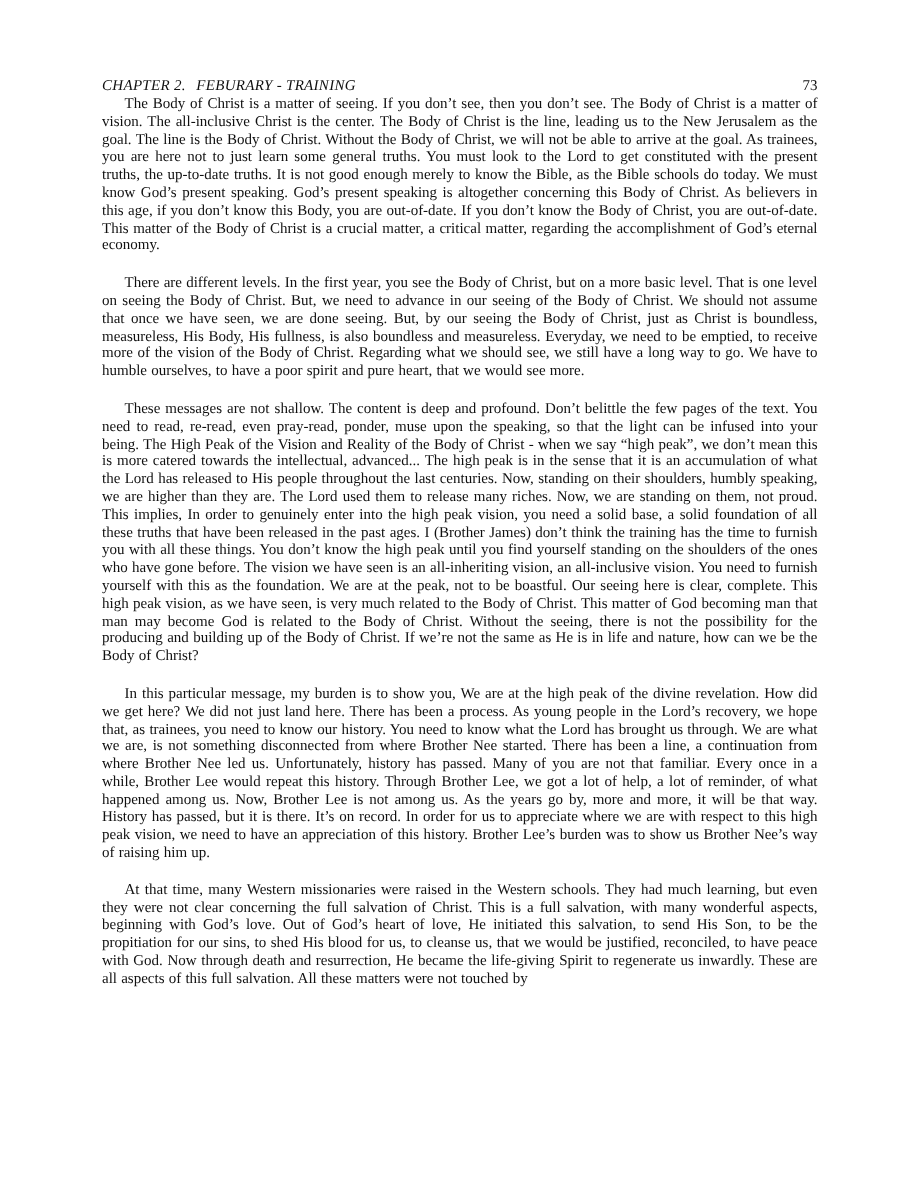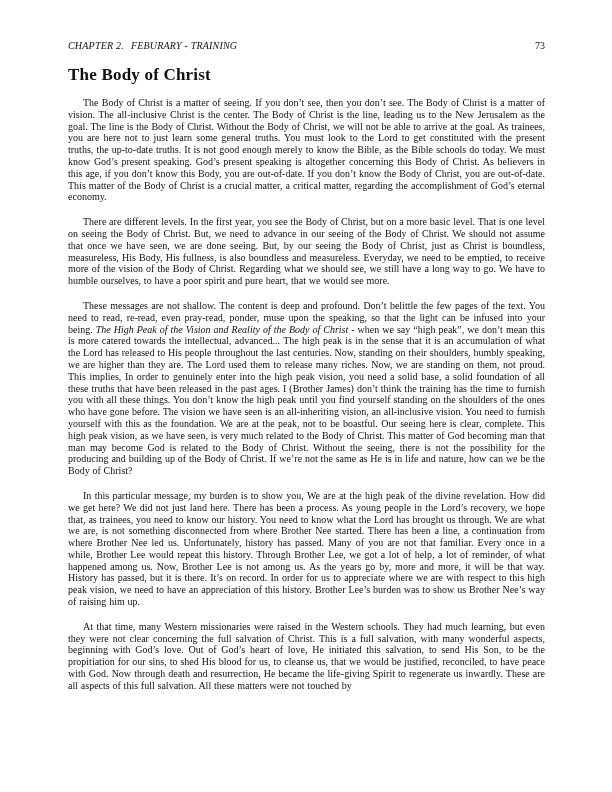--- a/index.html
+++ b/index.html
@@ -12,21 +12,21 @@
     width: 612px;
     height: 792px;
     background: #ffffff;
     font-family: "Liberation Serif", serif;
     color: #101010;
     overflow: hidden;
   }
   .content {
     position: absolute;
     left: 68px;
-    top: 40px;
+    top: 52px;
     width: 477px;
   }
   .running-header {
     display: flex;
     justify-content: space-between;
     align-items: baseline;
     font-size: 10px;
     line-height: 12px;
   }
   .running-header .chapter {
@@ -51,35 +51,33 @@
     line-height: 11.8px;
     text-align: justify;
     text-indent: 15px;
     margin: 0 0 13px 0;
     word-spacing: 0.3px;
   }
   .par:last-child {
     margin-bottom: 4px;
   }
   .it {
-    font-style: italic;
   }
 </style>
 </head>
 <body>
 
 <div class="page">
   <div class="content">
 
     <div class="running-header">
       <span class="chapter"><span class="chapter-label">CHAPTER 2.</span><span>FEBURARY - TRAINING</span></span>
       <span class="pageno">73</span>
     </div>
 
-    <h1 class="title">The Body of Christ</h1>
 
     <p class="par"><span>The Body of Christ is a matter of seeing. If you don’t see, then you don’t see. The Body of Christ is a matter of vision. The all-inclusive Christ is the center. The Body of Christ is the line, leading us to the New Jerusalem as the goal. The line is the Body of Christ. Without the Body of Christ, we will not be able to arrive at the goal. As trainees, you are here not to just learn some general truths. You must look to the Lord to get constituted with the present truths, the up-to-date truths. It is not good enough merely to know the Bible, as the Bible schools do today. We must know God’s present speaking. God’s present speaking is altogether concerning this Body of Christ. As believers in this age, if you don’t know this Body, you are out-of-date. If you don’t know the Body of Christ, you are out-of-date. This matter of the Body of Christ is a crucial matter, a critical matter, regarding the accomplishment of God’s eternal economy.</span></p>
 
     <p class="par"><span>There are different levels. In the first year, you see the Body of Christ, but on a more basic level. That is one level on seeing the Body of Christ. But, we need to advance in our seeing of the Body of Christ. We should not assume that once we have seen, we are done seeing. But, by our seeing the Body of Christ, just as Christ is boundless, measureless, His Body, His fullness, is also boundless and measureless. Everyday, we need to be emptied, to receive more of the vision of the Body of Christ. Regarding what we should see, we still have a long way to go. We have to humble ourselves, to have a poor spirit and pure heart, that we would see more.</span></p>
 
     <p class="par"><span>These messages are not shallow. The content is deep and profound. Don’t belittle the few pages of the text. You need to read, re-read, even pray-read, ponder, muse upon the speaking, so that the light can be infused into your being. </span><span class="it">The High Peak of the Vision and Reality of the Body of Christ</span><span> - when we say “high peak”, we don’t mean this is more catered towards the intellectual, advanced... The high peak is in the sense that it is an accumulation of what the Lord has released to His people throughout the last centuries. Now, standing on their shoulders, humbly speaking, we are higher than they are. The Lord used them to release many riches. Now, we are standing on them, not proud. This implies, In order to genuinely enter into the high peak vision, you need a solid base, a solid foundation of all these truths that have been released in the past ages. I (Brother James) don’t think the training has the time to furnish you with all these things. You don’t know the high peak until you find yourself standing on the shoulders of the ones who have gone before. The vision we have seen is an all-inheriting vision, an all-inclusive vision. You need to furnish yourself with this as the foundation. We are at the peak, not to be boastful. Our seeing here is clear, complete. This high peak vision, as we have seen, is very much related to the Body of Christ. This matter of God becoming man that man may become God is related to the Body of Christ. Without the seeing, there is not the possibility for the producing and building up of the Body of Christ. If we’re not the same as He is in life and nature, how can we be the Body of Christ?</span></p>
 
     <p class="par"><span>In this particular message, my burden is to show you, We are at the high peak of the divine revelation. How did we get here? We did not just land here. There has been a process. As young people in the Lord’s recovery, we hope that, as trainees, you need to know our history. You need to know what the Lord has brought us through. We are what we are, is not something disconnected from where Brother Nee started. There has been a line, a continuation from where Brother Nee led us. Unfortunately, history has passed. Many of you are not that familiar. Every once in a while, Brother Lee would repeat this history. Through Brother Lee, we got a lot of help, a lot of reminder, of what happened among us. Now, Brother Lee is not among us. As the years go by, more and more, it will be that way. History has passed, but it is there. It’s on record. In order for us to appreciate where we are with respect to this high peak vision, we need to have an appreciation of this history. Brother Lee’s burden was to show us Brother Nee’s way of raising him up.</span></p>
 
     <p class="par"><span>At that time, many Western missionaries were raised in the Western schools. They had much learning, but even they were not clear concerning the full salvation of Christ. This is a full salvation, with many wonderful aspects, beginning with God’s love. Out of God’s heart of love, He initiated this salvation, to send His Son, to be the propitiation for our sins, to shed His blood for us, to cleanse us, that we would be justified, reconciled, to have peace with God. Now through death and resurrection, He became the life-giving Spirit to regenerate us inwardly. These are all aspects of this full salvation. All these matters were not touched by</span></p>

